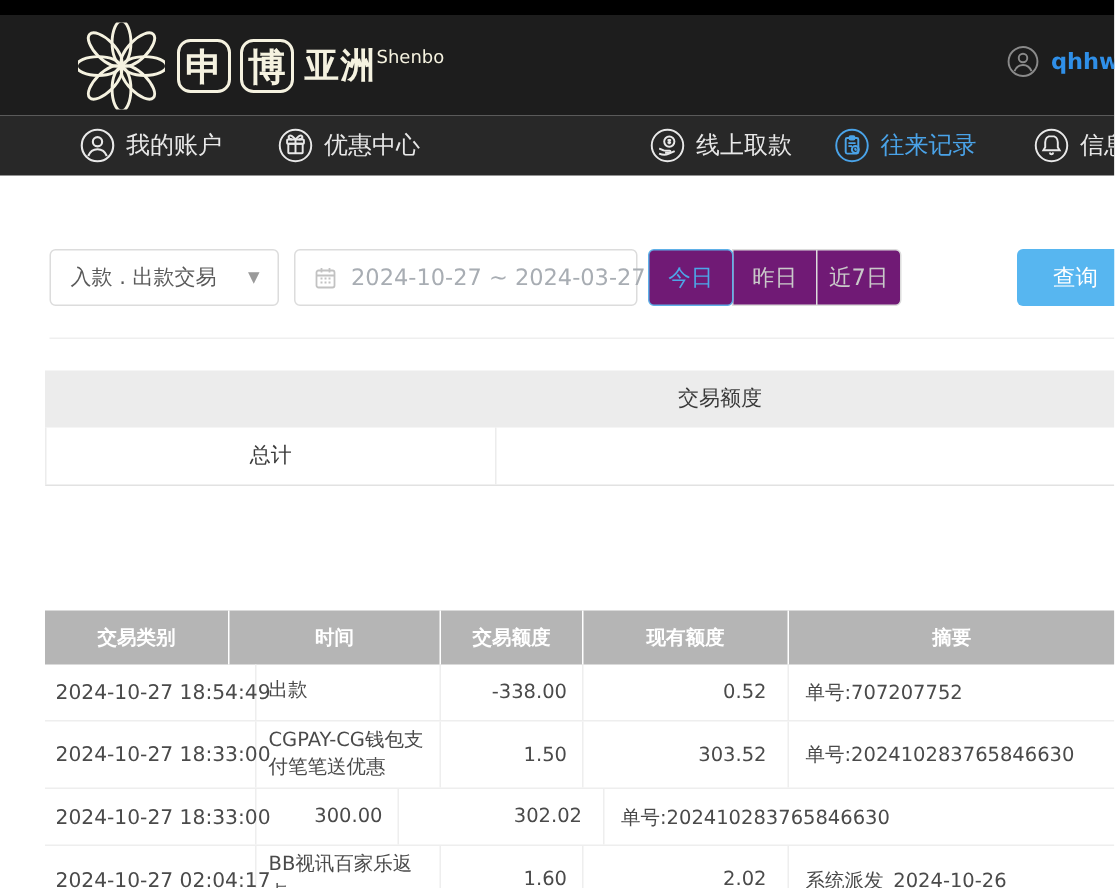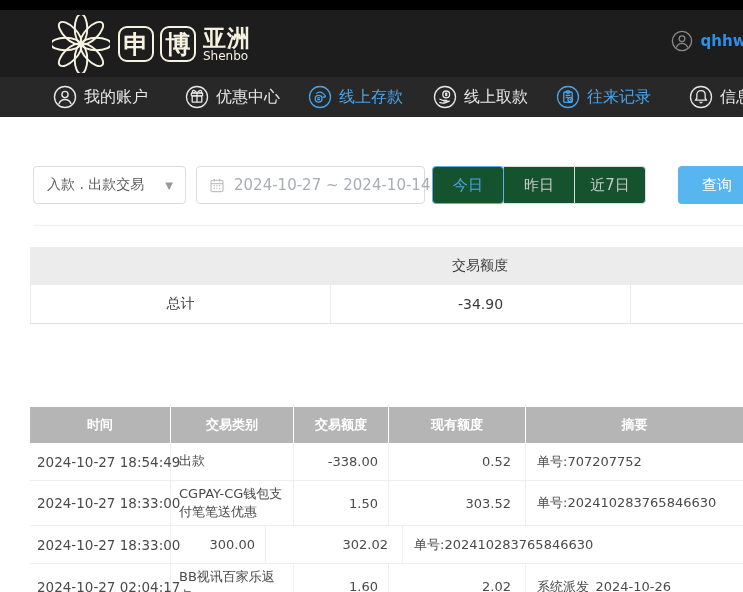--- a/index.html
+++ b/index.html
@@ -7,21 +7,21 @@
     font-family:"DejaVu Sans", sans-serif; }
   .app { position:relative; width:743px; height:592px; overflow:hidden; background:#fff; }
 
   
   .topstrip { position:absolute; left:0; top:0; width:743px; height:10px; background:#000; }
   .hdr { position:absolute; left:0; top:10px; width:743px; height:67px; background:#1d1d1d; }
   .logo { position:absolute; left:52px; top:2px; height:64px; display:flex; align-items:center; color:#f5f2e0; }
   .flower { width:58px; height:58px; margin-right:8px; }
   .logo-box { width:36px; height:36px; border:2px solid #f5f2e0; border-radius:9px;
     display:flex; align-items:center; justify-content:center; font-size:25px; font-weight:bold; margin-right:6px; }
-  .logo-right { display:flex; flex-direction:column; line-height:1.05; margin-left:1px; }
+  .logo-right { display:flex; flex-direction:row; line-height:1.05; margin-left:1px; }
   .logo-region { font-size:23px; font-weight:bold; letter-spacing:1px; }
   .logo-sub { font-size:12px; color:#f5f2e0; }
   .user { position:absolute; right:-14px; top:20px; display:flex; align-items:center; gap:8px; cursor:pointer; }
   .user svg { width:22px; height:22px; color:#8a8a8a; }
   .user-name { color:#2f8fe8; font-size:15px; font-weight:bold; }
 
   
   .nav { position:absolute; left:0; top:77px; width:743px; height:40px; background:#282828; }
   .nav-item { position:absolute; top:0; height:40px; display:flex; align-items:center; gap:7px;
     color:#e8e8e8; font-size:16px; cursor:pointer; white-space:nowrap; }
@@ -32,21 +32,21 @@
   
   .sel { position:absolute; left:33px; top:166px; width:153px; height:38px; border:1px solid #dcdcdc;
     border-radius:4px; display:flex; align-items:center; justify-content:space-between;
     padding:0 12px 0 13px; font-size:14px; color:#5a5a5a; cursor:pointer; background:#fff; }
   .sel .caret { color:#9a9a9a; font-size:10px; }
   .date { position:absolute; left:196px; top:166px; width:229px; height:38px; border:1px solid #dcdcdc;
     border-radius:4px; display:flex; align-items:center; gap:9px; padding:0 12px; background:#fff; cursor:pointer; }
   .date svg { width:16px; height:16px; color:#c2c2c2; flex:none; }
   .date-text { font-size:15px; color:#a8adb3; white-space:nowrap; }
   .btn-group { position:absolute; left:432px; top:166px; height:38px; display:flex; }
-  .qbtn { width:72px; height:38px; background:#14532d; border:1px solid #dcdcdc; font-size:15px;
+  .qbtn { width:57px; height:38px; background:#701a75; border:1px solid #dcdcdc; font-size:15px;
     color:#c9c9c9; display:flex; align-items:center; justify-content:center; cursor:pointer; margin-left:-1px; }
   .qbtn:first-child { margin-left:0; border-radius:4px 0 0 4px; }
   .qbtn:last-child { border-radius:0 4px 4px 0; }
   .qbtn.active { border:1px solid #5fb0e8; color:#4da6e8; border-radius:4px; z-index:2; }
   .search-btn { position:absolute; left:678px; top:166px; width:78px; height:38px; background:#57b6f0;
     border:none; border-radius:4px; color:#fff; font-size:15px; cursor:pointer;
     display:flex; align-items:center; justify-content:center; font-family:inherit; }
   .filter-rule { position:absolute; left:33px; top:225px; width:710px; border-top:1px solid #efefef; }
 
   
@@ -138,29 +138,20 @@
       <span>优惠中心</span>
     </div>
     <div class="nav-item ni-0">
       <svg viewBox="0 0 24 24" fill="none" stroke="currentColor" stroke-width="1.4">
         <circle cx="12" cy="12" r="10.5"></circle>
           <circle cx="12" cy="9.5" r="3.1"></circle>
         <path d="M5.8 19c1.2-3 3.5-4.5 6.2-4.5s5 1.5 6.2 4.5"></path>
       </svg>
       <span>我的账户</span>
     </div>
-    <div class="nav-item ni-2 active">
-      <svg viewBox="0 0 24 24" fill="none" stroke="currentColor" stroke-width="1.3">
-        <circle cx="12" cy="12" r="10.5"></circle>
-        <circle cx="10.6" cy="13.8" r="3.4"></circle>
-        <path d="M9.2 12.9h2.8M9.2 14.7h2.8"></path>
-        <path d="M8.2 8.6c1.8-1.8 4.8-1.9 6.6-.2l2.4 2.2c.5.5.2 1.4-.6 1.4l-2.2.1"></path>
-      </svg>
-      <span>线上存款</span>
-    </div>
     <div class="nav-item ni-3">
       <svg viewBox="0 0 24 24" fill="none" stroke="currentColor" stroke-width="1.3">
         <circle cx="12" cy="12" r="10.5"></circle>
         <circle cx="13.2" cy="9.4" r="3.4"></circle>
         <path d="M13.2 7.6v3.6M12 8.4h2.4M12 10h2.4"></path>
         <path d="M6.4 14.2c1.4 0 2.2 1.2 3.6 1.2h3.4c.8 0 .8 1.4 0 1.4h-3"></path>
         <path d="M6.4 17.4c2 .8 4.4 1 6.2.2l4.2-1.8"></path>
       </svg>
       <span>线上取款</span>
     </div>
@@ -187,45 +178,44 @@
 
   <div class="sel">
     <span>入款 . 出款交易</span>
     <span class="caret">▼</span>
   </div>
   <div class="date">
     <svg viewBox="0 0 24 24" fill="none" stroke="currentColor" stroke-width="1.8">
       <rect x="3" y="5" width="18" height="17" rx="2"></rect>
       <path d="M3 10h18M8 2.5V7M16 2.5V7M7 13h2M11 13h2M15 13h2M7 17h2M11 17h2M15 17h2"></path>
     </svg>
-    <span class="date-text">2024-10-27 ~ 2024-10-14</span>
+    <span class="date-text">2024-10-27 ~ 2024-03-27</span>
   </div>
   <div class="btn-group">
     <div class="qbtn active">今日</div>
     <div class="qbtn">昨日</div>
     <div class="qbtn">近7日</div>
   </div>
   <button class="search-btn">查询</button>
   <div class="filter-rule"></div>
 
   <div class="sum">
     <div class="sum-head">
       <span>交易额度</span>
     </div>
     <div class="sum-row">
       <div class="sum-cell sc-0">总计</div>
-      <div class="sum-cell sc-1">-34.90</div>
       <div class="sum-cell sc-2"></div>
     </div>
   </div>
 
   <div class="tbl">
     <div class="tbl-head">
+      <div class="th c1">交易类别</div>
       <div class="th c0">时间</div>
-      <div class="th c1">交易类别</div>
       <div class="th c2">交易额度</div>
       <div class="th c3">现有额度</div>
       <div class="th c4">摘要</div>
     </div>
 
     <div class="trow">
       <div class="td c0">2024-10-27 18:54:49</div>
       <div class="td c1">出款</div>
       <div class="td c2">-338.00</div>
       <div class="td c3">0.52</div>

